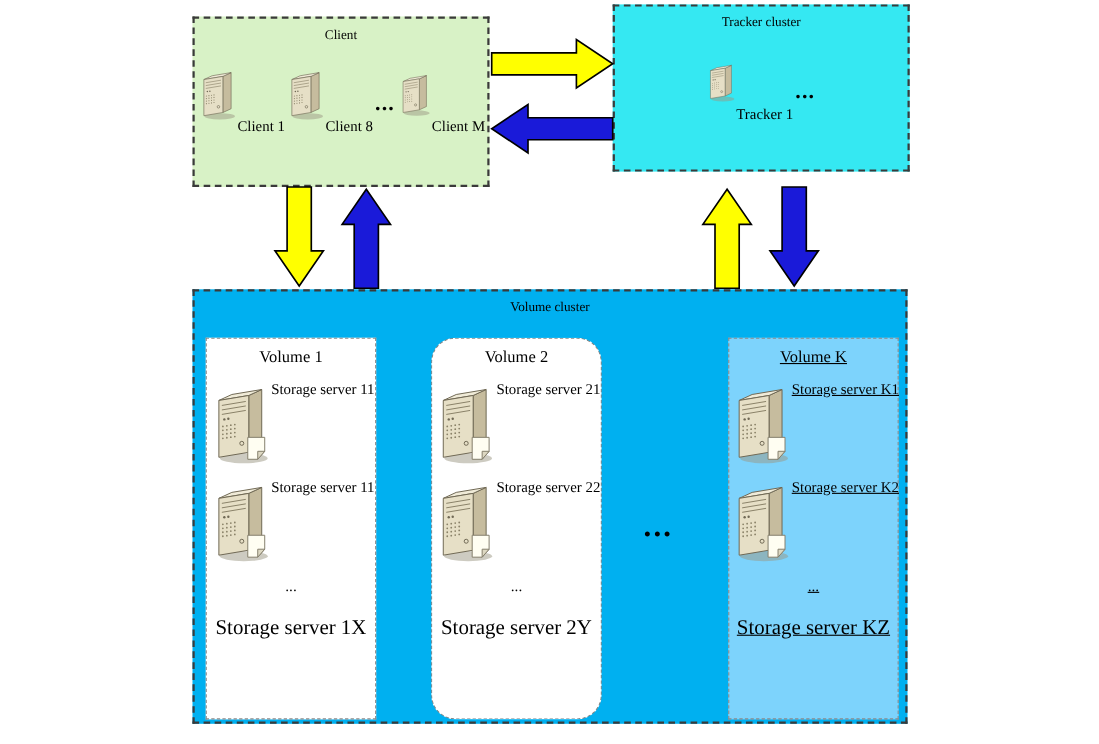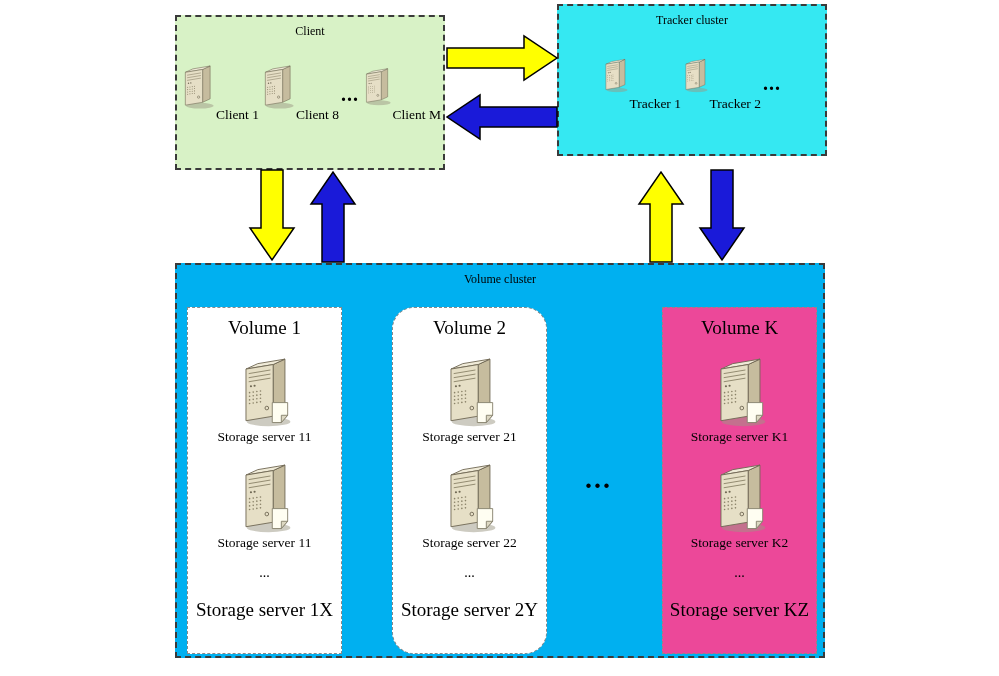--- a/index.html
+++ b/index.html
@@ -20,22 +20,22 @@
   .node-label { font-size: 13.5px; margin-top: 2px; white-space: nowrap; }
   .row-ellipsis { font-size: 20px; font-weight: bold; letter-spacing: 1px;
                   margin-top: 36px; width: 22px; text-align: center; }
 
   .volume { position: absolute; background: #fff; border: 1.5px dashed #8a8a8a;
             width: 155px; height: 347px; top: 42px;
             display: flex; flex-direction: column; align-items: center; }
   .volume-1 { left: 10px; }
   .volume-2 { left: 215px; }
   .volume-k { left: 485px; }
-  .volume-title { font-size: 19px; margin-top: 9px; }
-  .snode { display: flex; flex-direction: column; align-items: center; margin-top: 11px; }
+  .volume-title { font-size: 15px; margin-top: 9px; }
+  .snode { display: flex; flex-direction: row; align-items: flex-start; margin-top: 11px; }
   .snode svg { width: 58px; height: 78px; }
   .snode-label { font-size: 13.5px; margin-top: 1px; white-space: nowrap; }
   .v-ellipsis { font-size: 14px; margin-top: 14px; }
   .v-last { font-size: 19px; margin-top: 18px; }
 
   .storage-ellipsis { position: absolute; left: 408px; top: 198px;
                       font-size: 28px; font-weight: bold; letter-spacing: 2px; }
 
   .arrows { position: absolute; left: 0; top: 0; z-index: 5; pointer-events: none; }
   .arrows polygon { stroke: #000; stroke-width: 1.5; stroke-linejoin: miter; }
@@ -112,26 +112,20 @@
 
   <div class="box tracker-box" style="background-color: rgb(53, 232, 242);">
     <div class="box-title">Tracker cluster</div>
     <div class="icon-row">
       <div class="node">
         <svg class="server" viewBox="0 0 64 84">
             <use href="#sym-server" xlink:href="#sym-server"></use>
           </svg>
         <div class="node-label">Tracker 1</div>
       </div>
-      <div class="node">
-        <svg class="server" viewBox="0 0 64 84">
-            <use href="#sym-server" xlink:href="#sym-server"></use>
-          </svg>
-        <div class="node-label">Tracker 2</div>
-      </div>
       <div class="row-ellipsis">...</div>
     </div>
   </div>
 
   <div class="box storage-box" style="background-color: rgb(0, 176, 240);">
     <div class="box-title">Volume cluster</div>
 
     <div class="volume volume-1" style="background-color: rgb(255, 255, 255);">
       <div class="volume-title">Volume 1</div>
       <div class="snode">
@@ -163,21 +157,21 @@
             <use href="#sym-server-doc" xlink:href="#sym-server-doc"></use>
           </svg>
         <div class="snode-label">Storage server 22</div>
       </div>
       <div class="v-ellipsis">...</div>
       <div class="v-last">Storage server 2Y</div>
     </div>
 
     <div class="storage-ellipsis">...</div>
 
-    <div class="volume volume-k" style="background-color: #ec4899;">
+    <div class="volume volume-k" style="background-color: #7dd3fc; text-decoration: underline;">
       <div class="volume-title">Volume K</div>
       <div class="snode">
         <svg viewBox="0 0 64 84">
             <use href="#sym-server-doc" xlink:href="#sym-server-doc"></use>
           </svg>
         <div class="snode-label">Storage server K1</div>
       </div>
       <div class="snode">
         <svg viewBox="0 0 64 84">
             <use href="#sym-server-doc" xlink:href="#sym-server-doc"></use>

